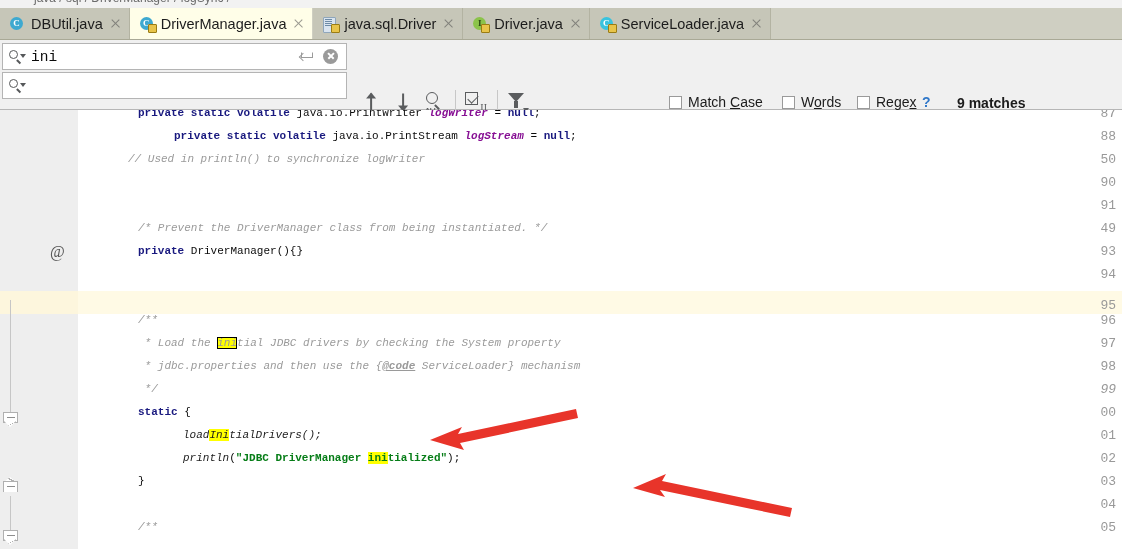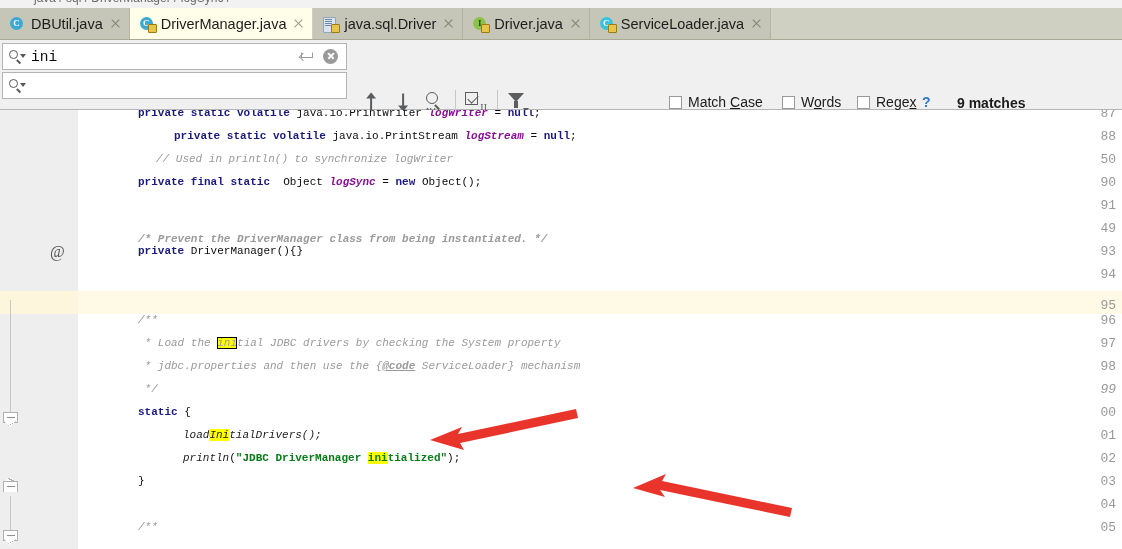--- a/index.html
+++ b/index.html
@@ -636,25 +636,24 @@
     <div class="foldmark" style="top:420px;">
       <span class="shape"></span>
         <span class="point"></span>
         <span class="minus"></span>
     </div>
 
     <div class="codeline" style="left:138px; top:-8px;"><span class="kw">private static volatile</span><span> java.io.PrintWriter </span><span class="fld">logWriter</span><span> = </span><span class="kw">null</span><span>;</span></div>
 
     <div class="codeline" style="left:138px; top:15px;margin-left:36px;"><span class="kw">private static volatile</span><span> java.io.PrintStream </span><span class="fld">logStream</span><span> = </span><span class="kw">null</span><span>;</span></div>
 
-    <div class="codeline cmt" style="left:156px; top:38px;">// Used in println() to synchronize logWriter</div>
-
-    <div class="codeline" style="left:138px; top:61px;"><span class="kw">private final static</span><span>  Object </span><span class="fld">logSync</span><span> = </span><span class="kw">new</span><span> Object();</span></div>
-
-    <div class="codeline cmt" style="left:138px; top:118px;font-weight:bold;">/* Prevent the DriverManager class from being instantiated. */</div>
+    <div class="codeline cmt" style="left:128px; top:38px;">// Used in println() to synchronize logWriter</div>
+
+
+    <div class="codeline cmt" style="left:138px; top:107px;">/* Prevent the DriverManager class from being instantiated. */</div>
 
     <div class="codeline" style="left:138px; top:130px;"><span class="kw">private</span><span> DriverManager(){}</span></div>
 
     <div class="codeline cmt" style="left:138px; top:199px;">/**</div>
 
     <div class="codeline cmt" style="left:138px; top:222px;"><span> * Load the </span><span class="hit current">ini</span><span>tial JDBC drivers by checking the System property</span></div>
 
     <div class="codeline cmt" style="left:138px; top:245px;"><span> * jdbc.properties and then use the {</span><span class="doctag">@code</span><span> ServiceLoader} mechanism</span></div>
 
     <div class="codeline cmt" style="left:138px; top:268px;"> */</div>

